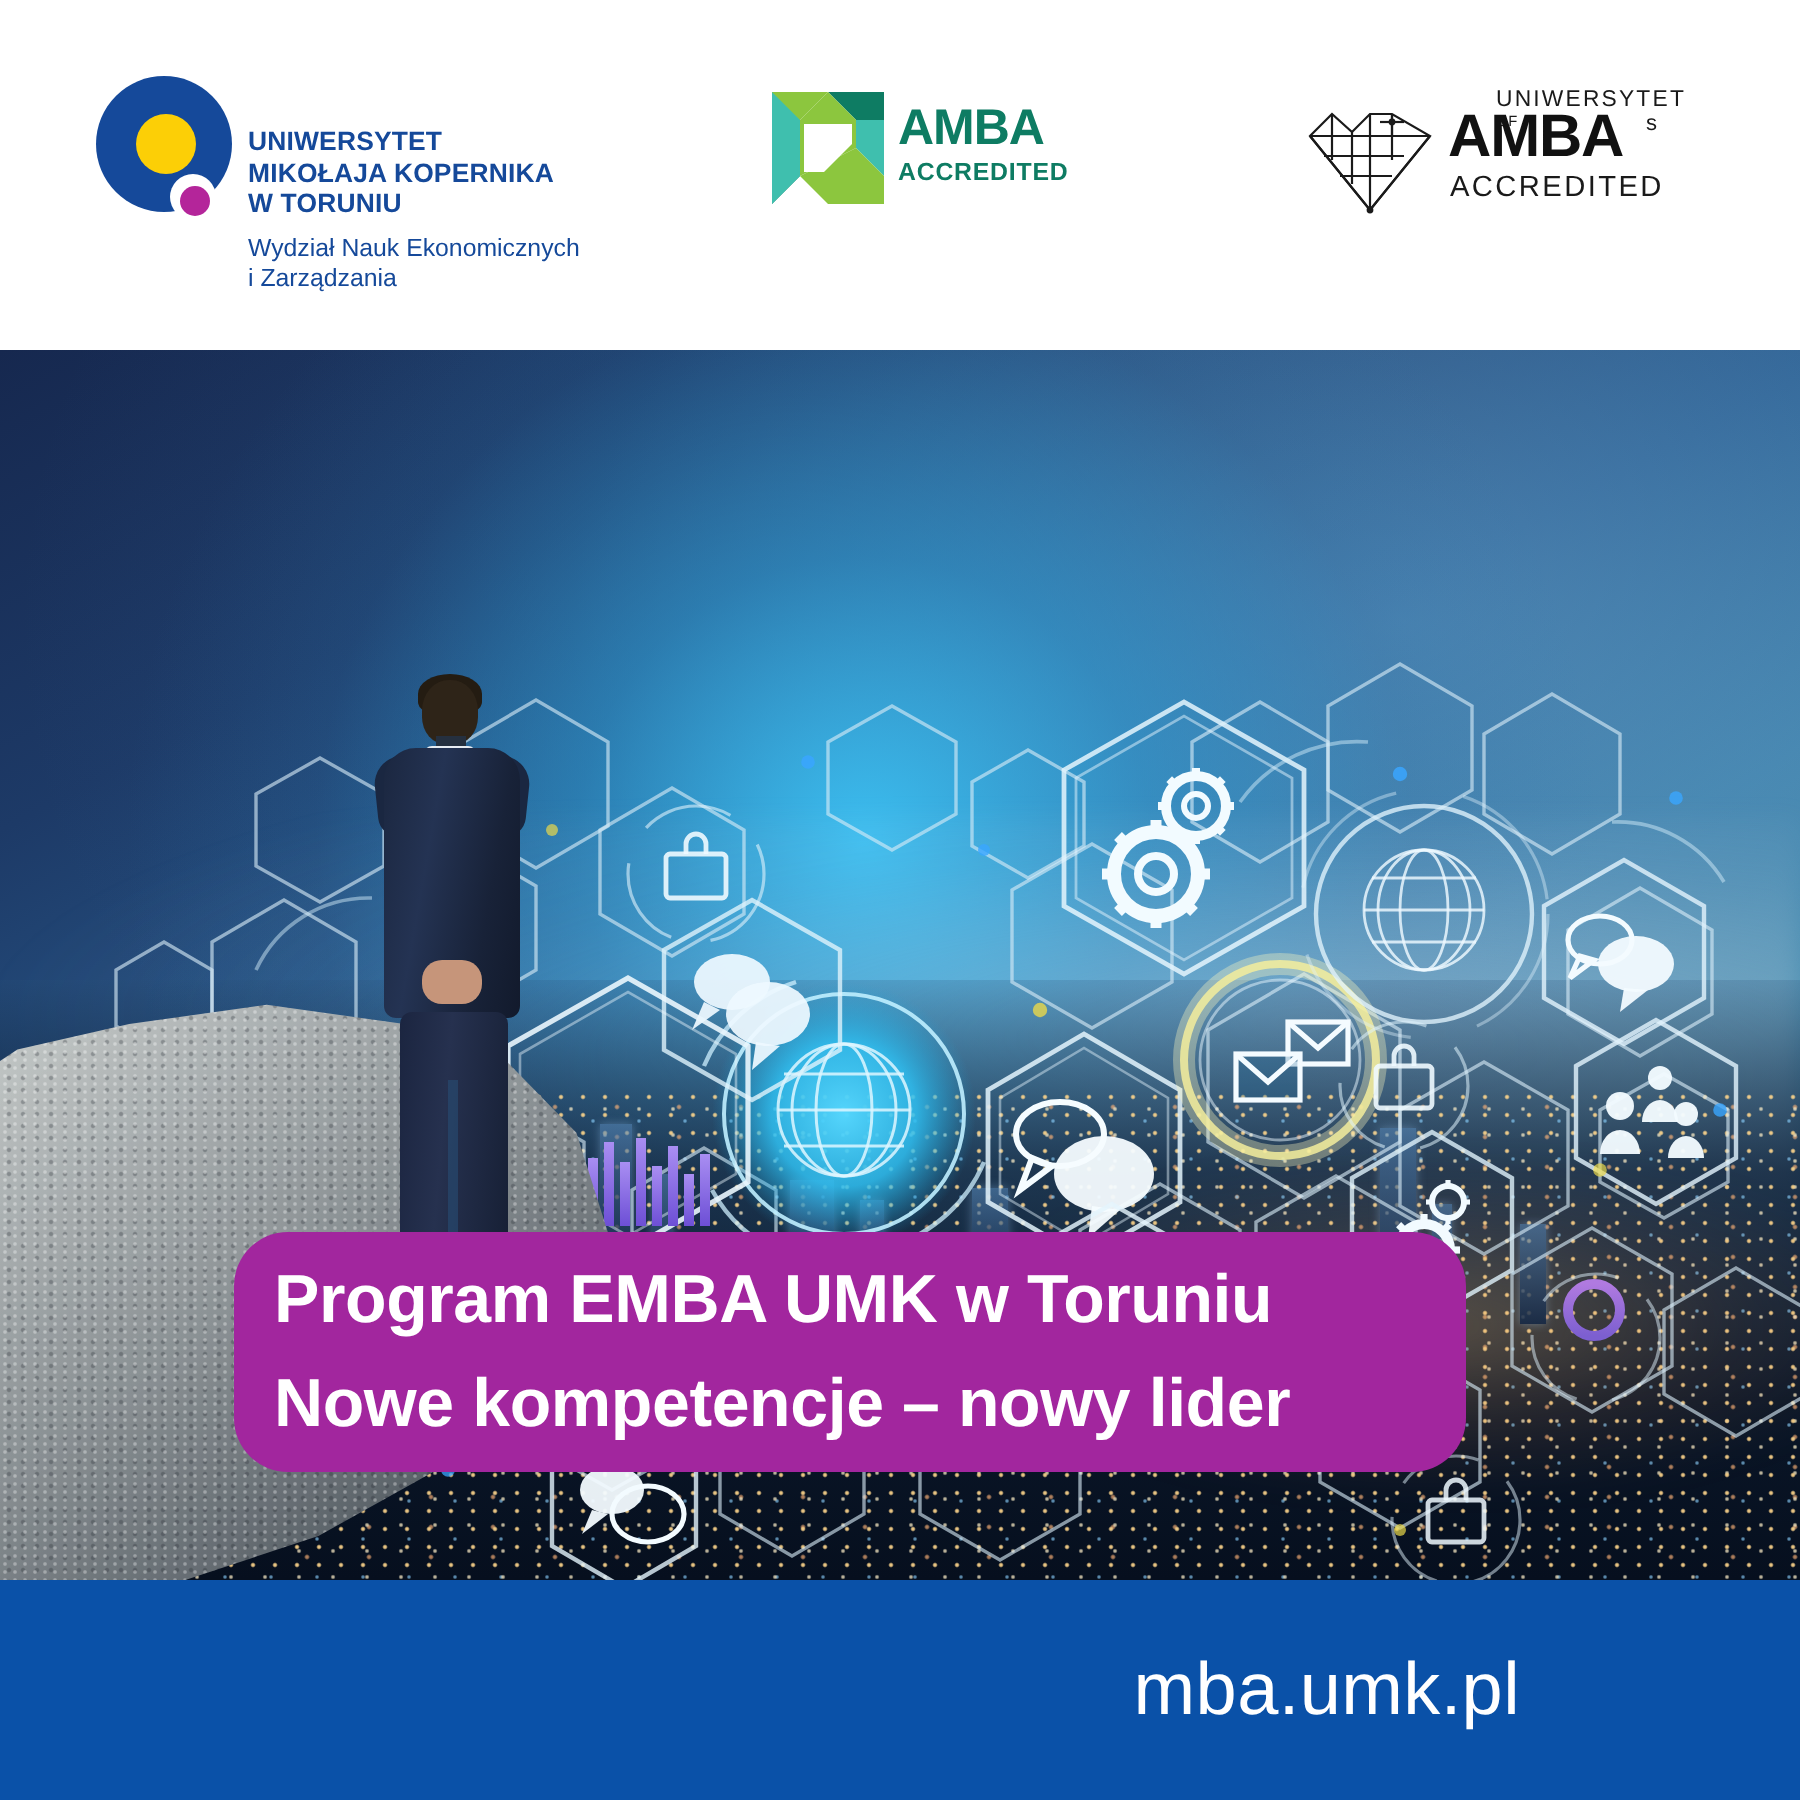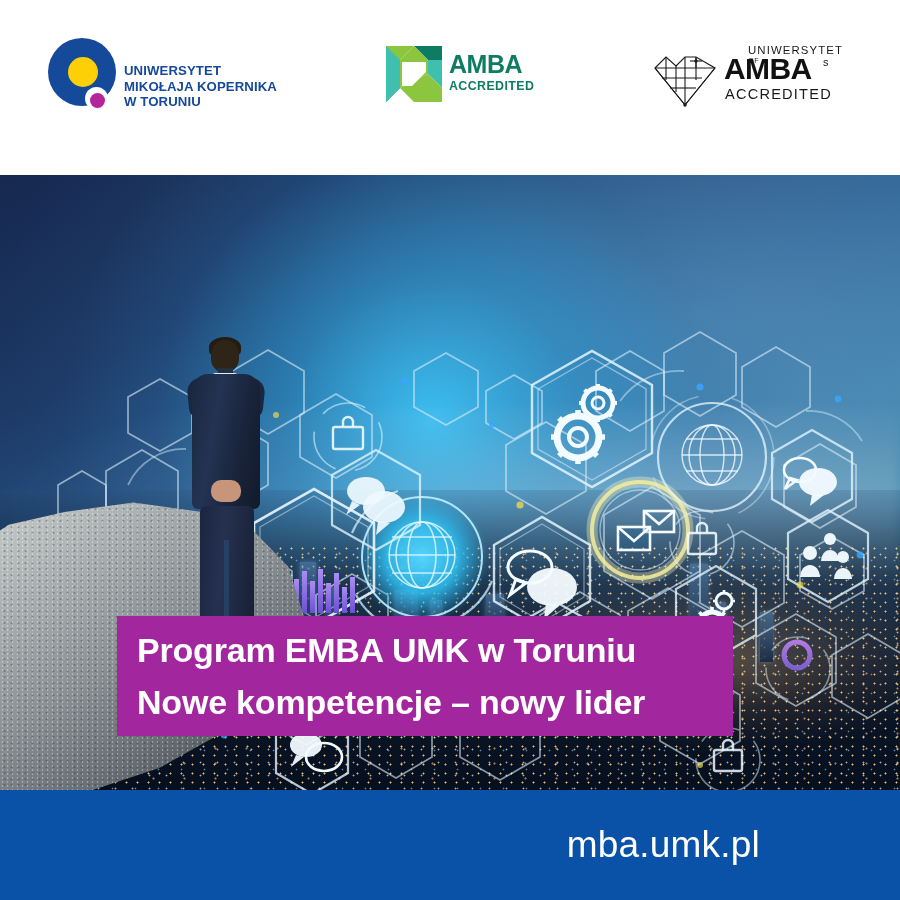--- a/index.html
+++ b/index.html
@@ -294,20 +294,21 @@
     position: absolute;
     left: 117px; top: 616px;
     width: 616px; height: 120px;
     background: #A2269E;
     z-index: 30;
     display: flex;
     flex-direction: column;
     justify-content: center;
     padding: 0 20px;
     box-sizing: border-box;
+    border-radius: 27px;
   }
   .headline-line {
     color: #ffffff;
     font-size: 34px;
     font-weight: bold;
     line-height: 52px;
     letter-spacing: -0.2px;
     white-space: nowrap;
   }
 
@@ -340,20 +341,22 @@
       <div class="umk-mark">
         <div class="umk-circle"></div>
         <div class="umk-inner"></div>
         <div class="umk-notch"></div>
         <div class="umk-dot"></div>
       </div>
       <div class="umk-text">
         <div class="umk-name">UNIWERSYTET
 MIKOŁAJA KOPERNIKA
 W TORUNIU</div>
+        <div class="umk-fac">Wydział Nauk Ekonomicznych
+i Zarządzania</div>
       </div>
     </div>
 
     <div class="aacsb-logo">
       <svg class="aacsb-mark" viewBox="0 0 56 56">
         <polygon points="0,0 28,0 14,14 0,28" fill="#8CC63E"></polygon>
         <polygon points="28,0 56,0 56,14 42,14" fill="#0E7C63"></polygon>
         <polygon points="42,14 56,14 56,42 42,28" fill="#3FBFAE"></polygon>
         <polygon points="0,28 14,42 0,56" fill="#0E7C63"></polygon>
         <polygon points="14,42 42,28 56,42 56,56 28,56" fill="#8CC63E"></polygon>

